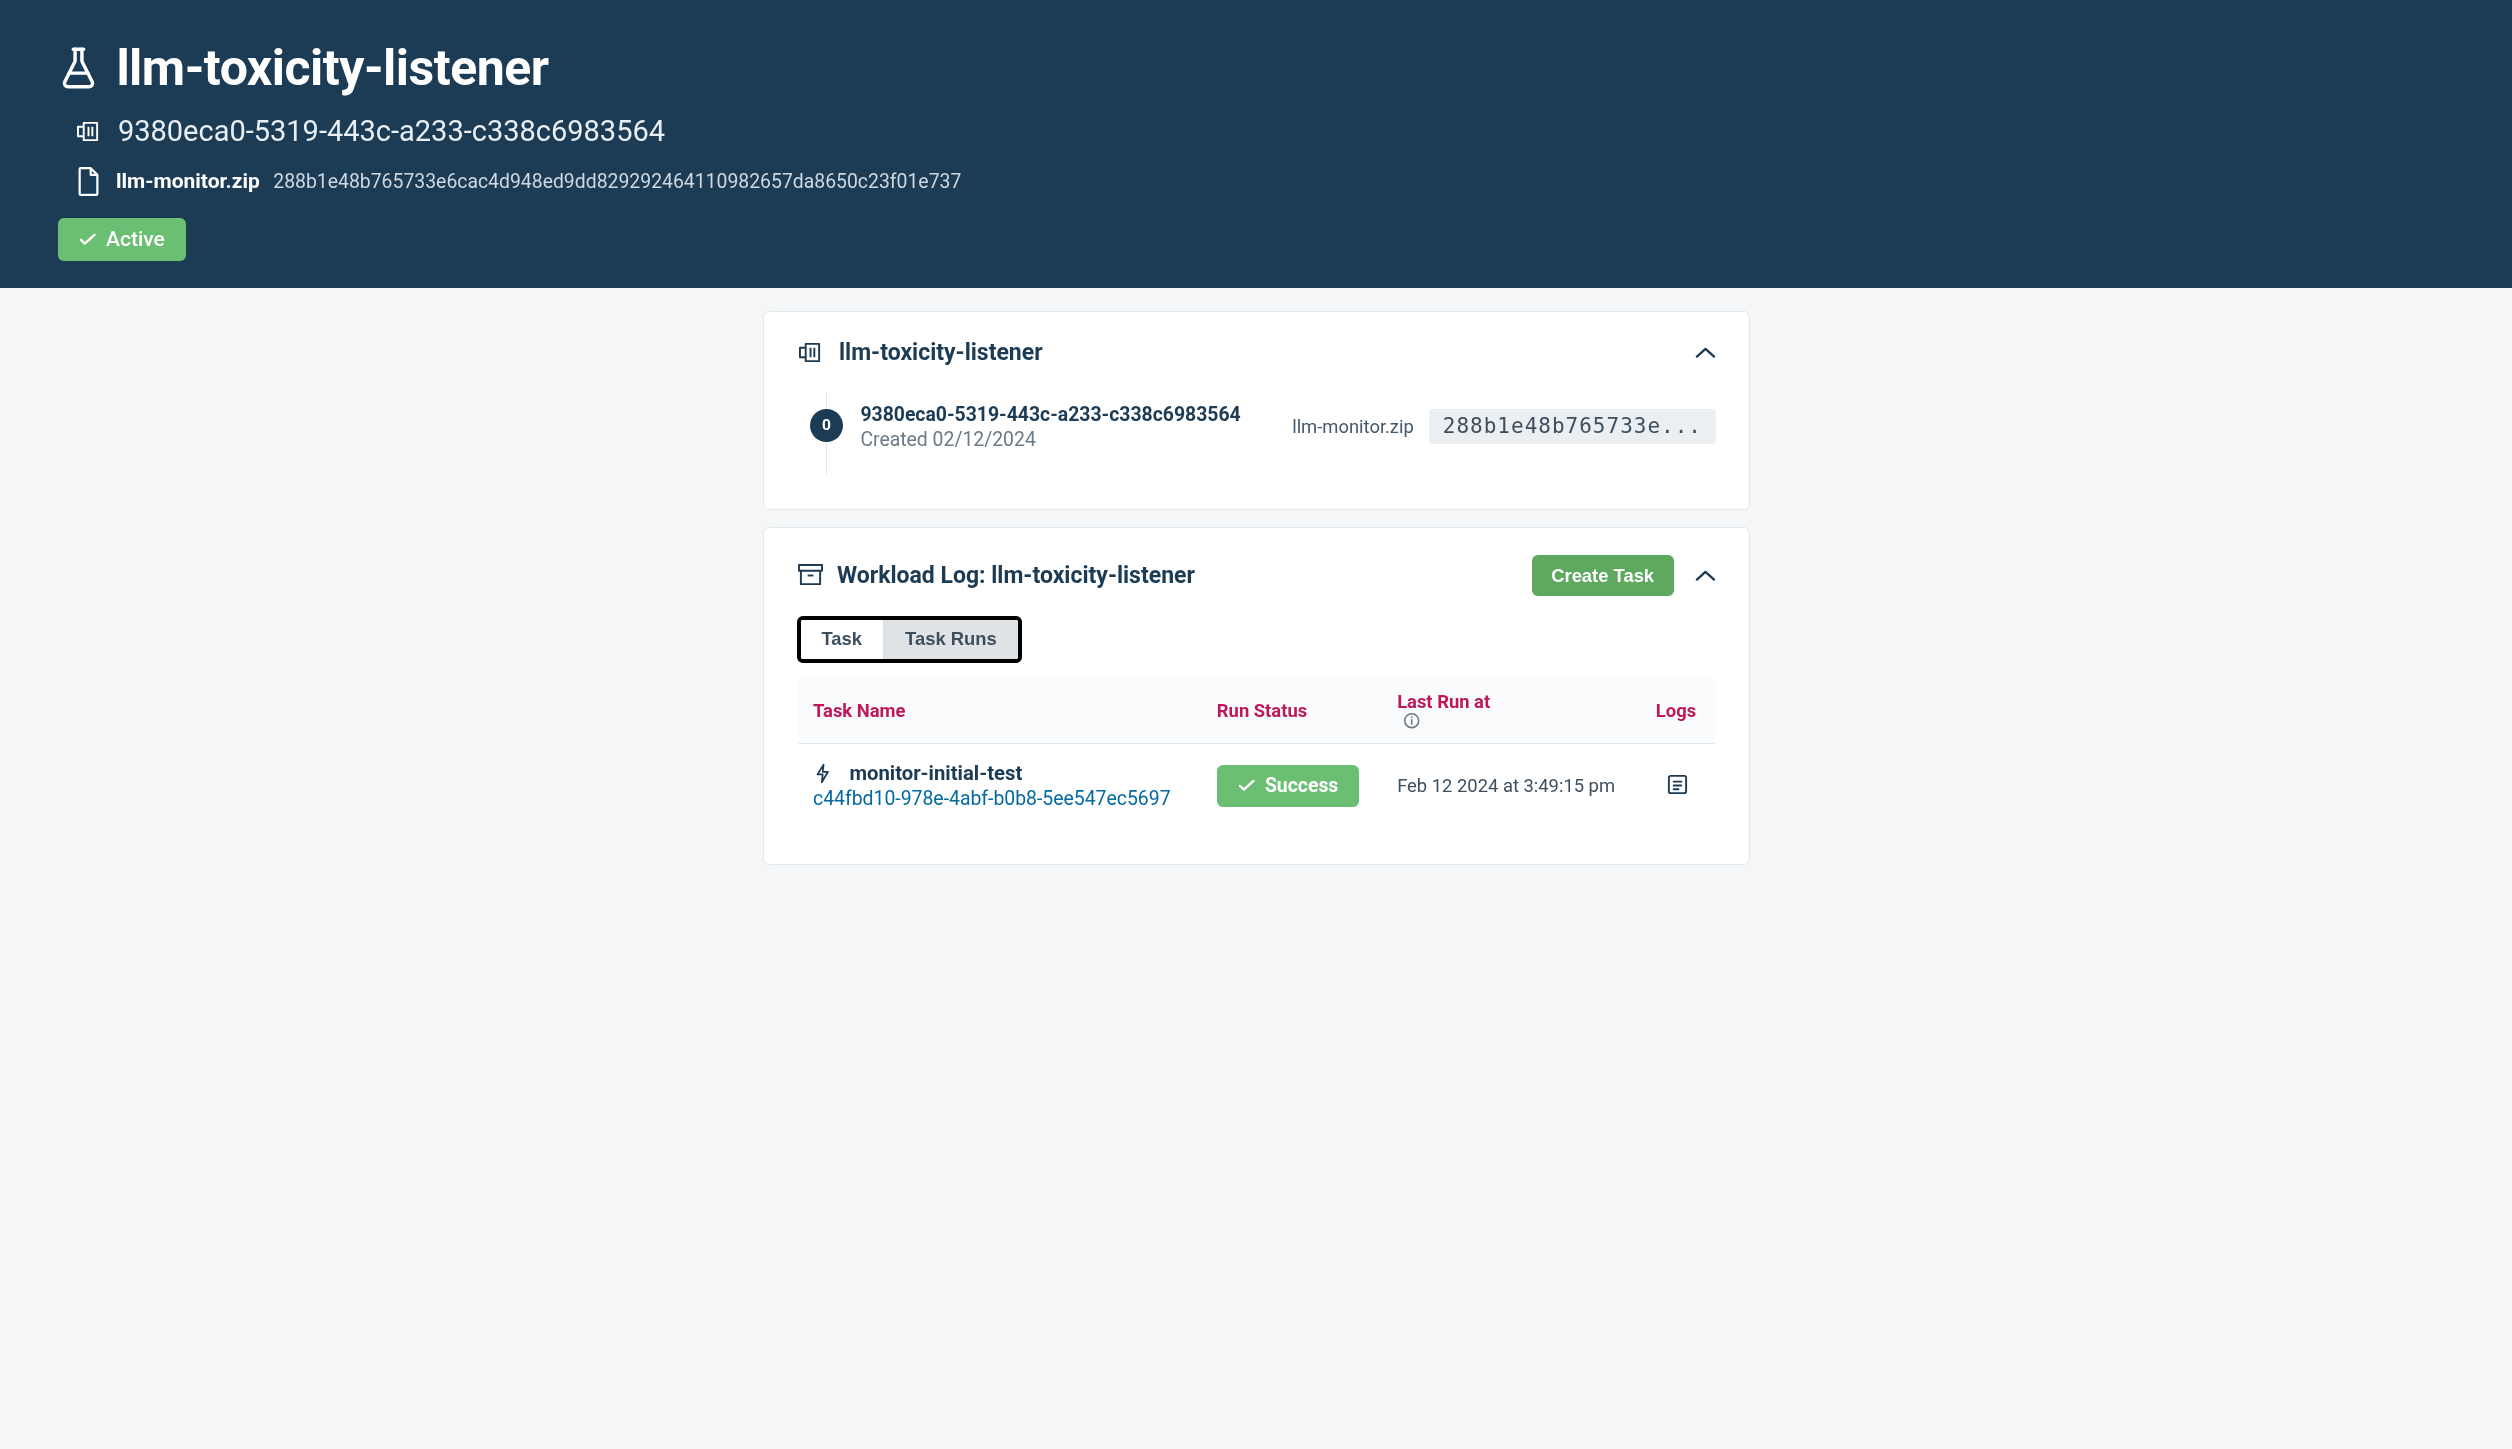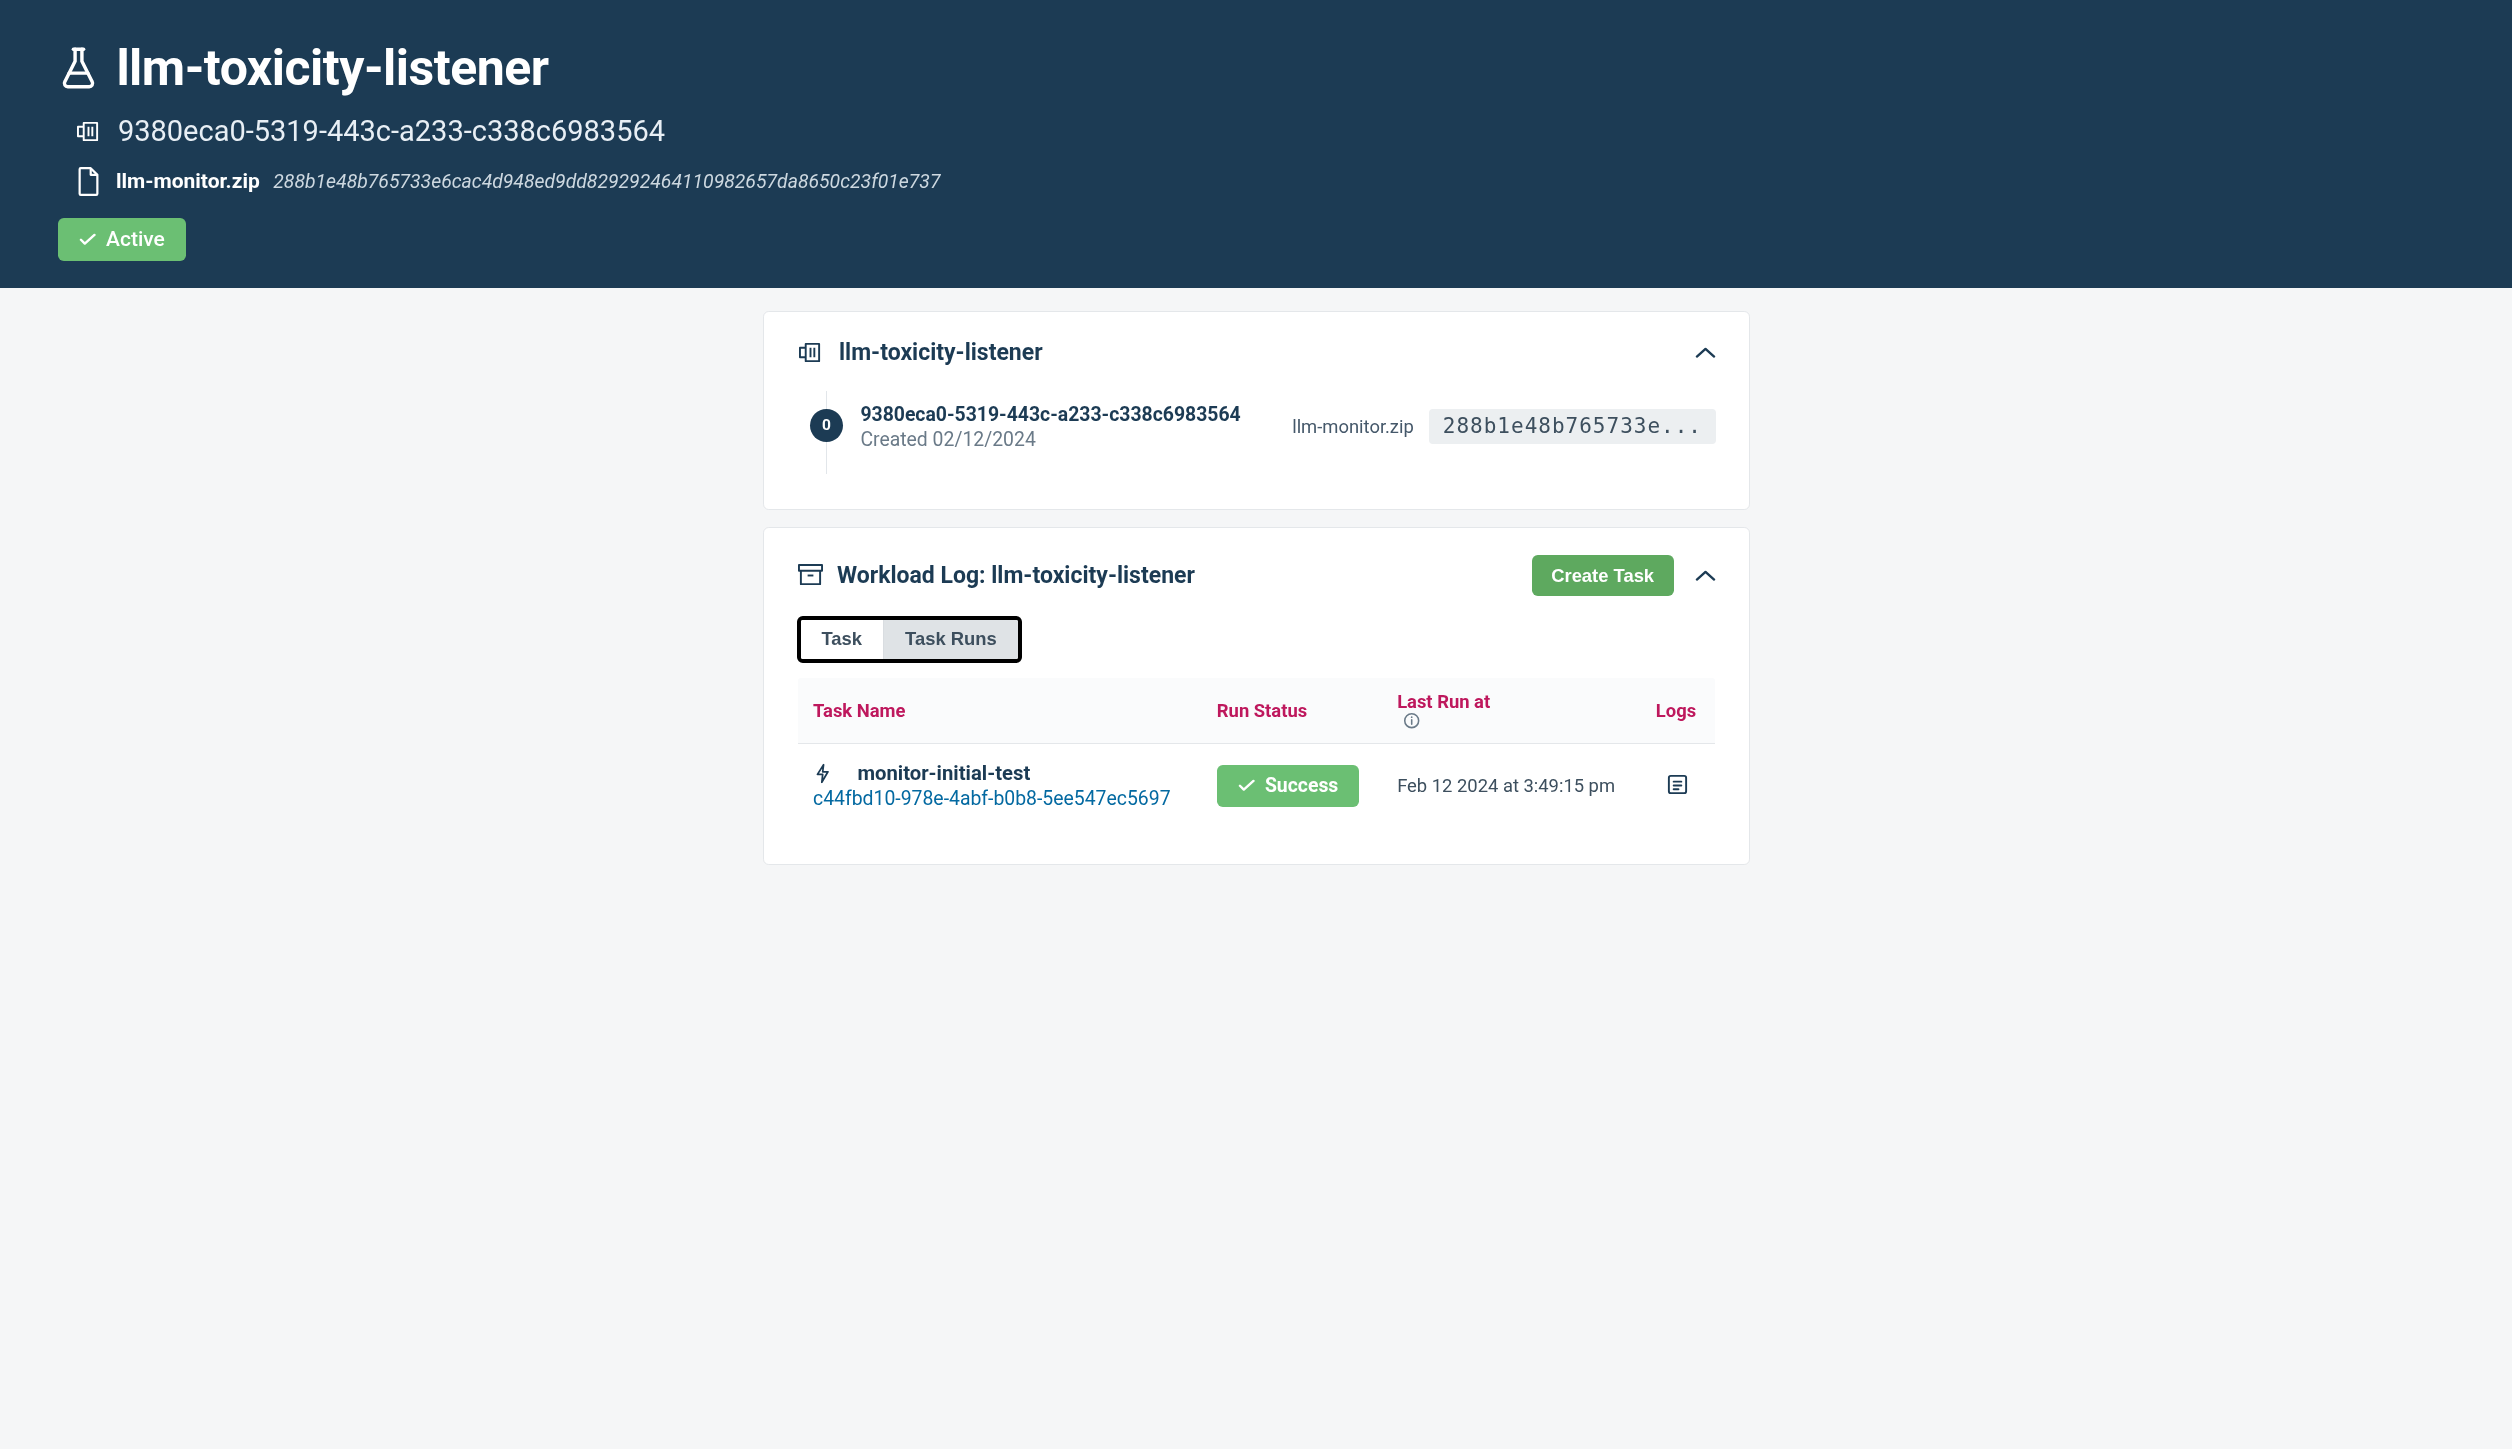--- a/index.html
+++ b/index.html
@@ -34,21 +34,21 @@
     }
     .id-row .idtxt { font-size: 29px; font-weight: 400; color: #e8eff5; }
     .file-row {
       display: flex;
       align-items: center;
       gap: 13.5px;
       margin-left: 17.4px;
       margin-bottom: 21px;
     }
     .file-row .fname { font-size: 21px; font-weight: 700; color: #fff; }
-    .file-row .fhash { font-size: 19.4px; color: #cdd8e0; font-weight: 400; font-style: italic; }
+    .file-row .fhash { font-size: 19.4px; color: #cdd8e0; font-weight: 400; }
     .active-badge {
       display: inline-flex;
       align-items: center;
       gap: 9.7px;
       background: #6bbf73;
       color: #fff;
       padding: 9.7px 21px;
       border-radius: 5.8px;
       font-size: 21px;
       font-weight: 500;
@@ -159,21 +159,21 @@
       background: #fafbfc;
       border-bottom: 1px solid #e4e7ea;
     }
     table.log tbody td {
       padding: 17.4px 15.5px;
       vertical-align: middle;
       font-size: 18.4px;
       color: #3d4f5e;
     }
     .taskname-cell { }
-    .taskname-row1 { display: flex; align-items: center; gap: 25px; font-weight: 700; color: #1c3b54; font-size: 20.3px; }
+    .taskname-row1 { display: flex; align-items: center; gap: 17px; font-weight: 700; color: #1c3b54; font-size: 20.3px; }
     .taskname-row2 { color: #0369a1; font-size: 19.4px; margin-top: 1.9px; }
     .success-badge {
       display: inline-flex;
       align-items: center;
       gap: 9.7px;
       background: #6bbf73;
       color: #fff;
       padding: 9.7px 21px;
       border-radius: 5.8px;
       font-size: 19.4px;

